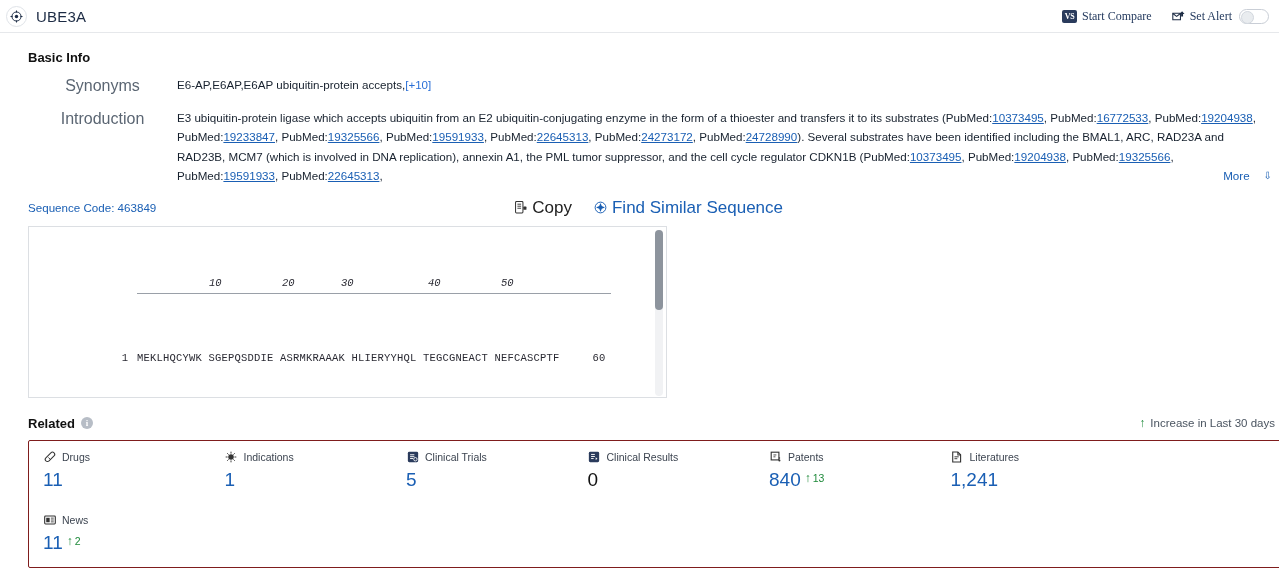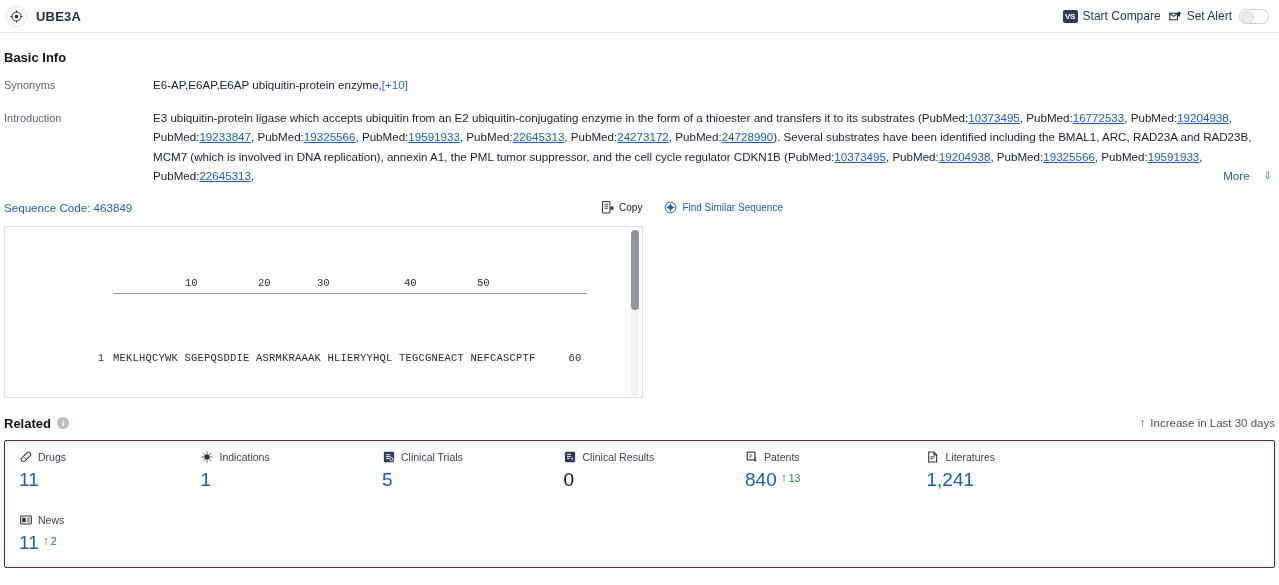--- a/index.html
+++ b/index.html
@@ -22,26 +22,27 @@
     background: #fff;
   }
   .brand { display: flex; align-items: center; gap: 9px; }
   .brand-badge {
     width: 21px; height: 21px; border-radius: 50%;
     border: 1px solid #dfe3e8;
     display: flex; align-items: center; justify-content: center;
     background: #fff;
   }
   .brand-title {
-    font-size: 13px; font-weight: bold; letter-spacing: .2px;
+    font-size: 15px; font-weight: normal; letter-spacing: .2px;
     color: #1c2b44;
   }
   .topbar-right {
-    margin-left: auto; display: flex; align-items: center; gap: 8px;
+    margin-left: auto; display: flex; align-items: center; gap: 20px;
     padding-right: 2px;
+    font-family: Liberation Serif, serif;
   }
   .tb-action {
     display: flex; align-items: center; gap: 5px;
     font-size: 12px; color: #243a5e; cursor: pointer;
   }
   .vs-badge {
     width: 15px; height: 13px; border-radius: 2px;
     background: #2a3b5c; color: #fff;
     font-size: 8px; font-weight: bold;
     display: flex; align-items: center; justify-content: center;
@@ -52,37 +53,38 @@
     background: #ffffff; border: 1px solid #c9ced6;
     position: relative; cursor: pointer; margin-left: 2px;
   }
   .toggle::after {
     content: ""; position: absolute; left: 1px; top: 1px;
     width: 11px; height: 11px; border-radius: 50%;
     background: #e9ecef; border: 1px solid #d2d7de;
   }
 
   
-  .page { padding: 0 0 0 0; }
+  .page { padding: 0 0 0 0; margin-left: 24px; }
 
   .section-title {
     font-size: 13px; font-weight: bold; color: #111;
     padding: 17px 0 10px 0;
   }
 
   .row {
     display: flex;
     font-size: 11.6px;
     line-height: 19.6px;
     padding-bottom: 2px;
   }
   .row-label {
     width: 149px; flex: 0 0 149px;
-    color: #5b6673; font-size: 11px;
+    color: #5b6673; font-size: 16px;
     padding-top: 1px;
+    text-align: center;
   }
   .row-value { flex: 1 1 auto; color: #17212e; }
 
   a.link { color: #1a5fb4; text-decoration: underline; cursor: pointer; }
   .pm-more { color: #2a6fd6; text-decoration: none; cursor: pointer; }
 
   .intro-wrap { position: relative; padding-right: 0; }
   .more-btn {
     position: absolute; right: 3px; bottom: 0;
     color: #1a5fb4; font-size: 11.6px; cursor: pointer;
@@ -91,21 +93,21 @@
   }
   .chev { font-size: 10px; line-height: 1; }
 
   
   .seq-head {
     display: flex; align-items: center;
     font-size: 11.6px;
   }
   .seq-code { color: #1a5fb4; cursor: pointer; }
   .seq-tools { margin-left: auto; display: flex; align-items: center; gap: 22px; padding-right: 492px; }
-  .seq-tool { display: flex; align-items: center; gap: 5px; cursor: pointer; font-size: 10px; }
+  .seq-tool { display: flex; align-items: center; gap: 5px; cursor: pointer; font-size: 17px; }
   .seq-tool.copy { color: #222; }
   .seq-tool.similar { color: #1a5fb4; }
 
   .seq-box {
     margin-top: 8px;
     width: 639px;
     height: 172px;
     border: 1px solid #dcdfe3;
     background: #fff;
     position: relative;
@@ -121,21 +123,21 @@
   }
   .seq-ruler {
     position: relative;
     height: 22px;
     margin-left: 108px;
     width: 470px;
   }
   .seq-ruler .tick {
     position: absolute; top: 0;
     font-family: "Liberation Mono", monospace;
-    font-size: 10.5px; color: #2a2a33;
+    font-size: 10.5px; color: #2a2a33; font-style: italic;
   }
   .seq-ruler .axis {
     position: absolute; left: 0; bottom: 3px;
     height: 1px; width: 474px; background: #9aa0a8;
   }
   .seq-line { display: flex; }
   .seq-start {
     width: 108px; text-align: right; padding-right: 9px;
     color: #2a2a33;
   }
@@ -239,21 +241,21 @@
   </div>
 </div>
 
 <div class="page" style="padding:0 4px 0 4px;">
 
   <div class="section-title">Basic Info</div>
 
   <div class="row" style="padding-bottom:12px;">
     <div class="row-label">Synonyms</div>
     <div class="row-value">
-      <span>E6-AP,E6AP,E6AP ubiquitin-protein enzyme,</span><a class="pm-more">[+10]</a>
+      <span>E6-AP,E6AP,E6AP ubiquitin-protein accepts,</span><a class="pm-more">[+10]</a>
     </div>
   </div>
 
   <div class="row" style="padding-bottom:6px;">
     <div class="row-label">Introduction</div>
     <div class="row-value intro-wrap" style="padding-right:4px;">
       <span>E3 ubiquitin-protein ligase which accepts ubiquitin from an E2 ubiquitin-conjugating enzyme in the form of a thioester and transfers it to its substrates (PubMed:</span><a class="link">10373495</a><span>, PubMed:</span><a class="link">16772533</a><span>, PubMed:</span><a class="link">19204938</a><span>, PubMed:</span><a class="link">19233847</a><span>, PubMed:</span><a class="link">19325566</a><span>, PubMed:</span><a class="link">19591933</a><span>, PubMed:</span><a class="link">22645313</a><span>, PubMed:</span><a class="link">24273172</a><span>, PubMed:</span><a class="link">24728990</a><span>). Several substrates have been identified including the BMAL1, ARC, RAD23A and RAD23B, MCM7 (which is involved in DNA replication), annexin A1, the PML tumor suppressor, and the cell cycle regulator CDKN1B (PubMed:</span><a class="link">10373495</a><span>, PubMed:</span><a class="link">19204938</a><span>, PubMed:</span><a class="link">19325566</a><span>, PubMed:</span><a class="link">19591933</a><span>, PubMed:</span><a class="link">22645313</a><span>,</span>
       <span class="more-btn">
         <span>More</span>
         <span class="chev">⇩</span>

